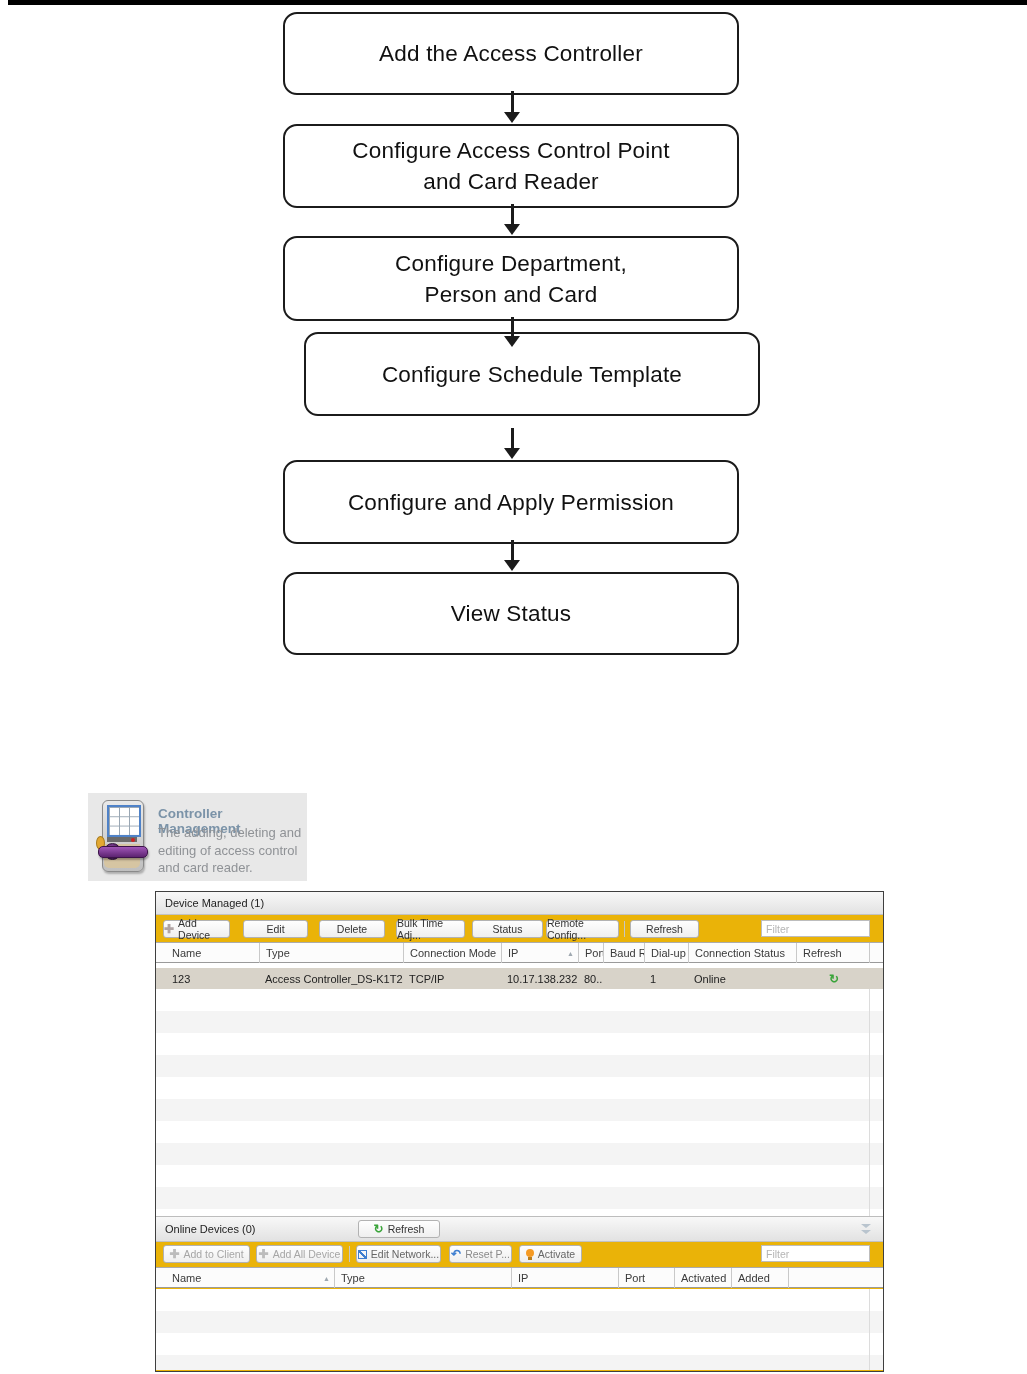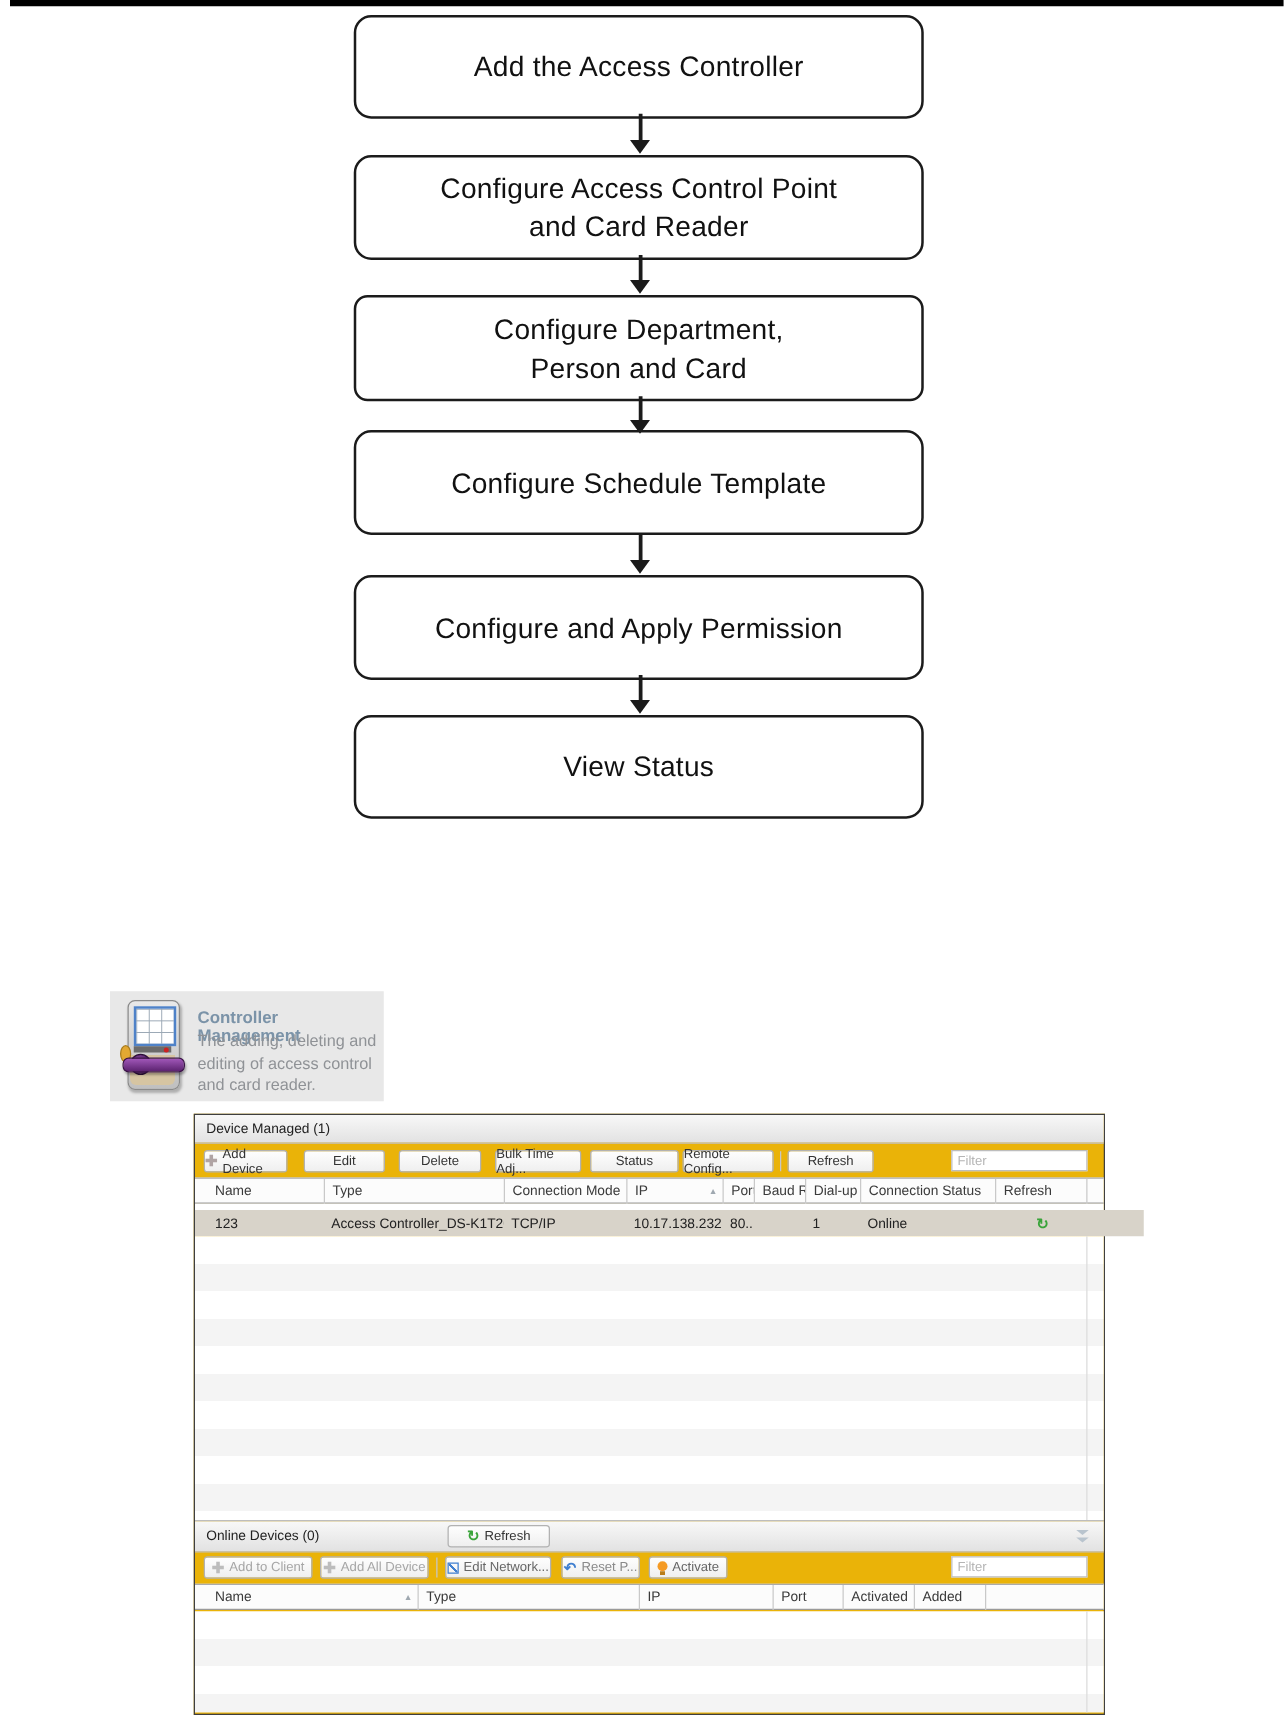--- a/index.html
+++ b/index.html
@@ -53,21 +53,21 @@
   .filter-input::placeholder{color:#b5b5b5;}
 
   .thead{position:absolute;left:0;width:100%;height:21px;background:#fcfcfc;border-top:1px solid #ababab;
     border-bottom:1px solid #9a9a9a;box-sizing:border-box;}
   .th{position:absolute;top:0;height:20px;display:flex;align-items:center;padding-left:6px;box-sizing:border-box;
     border-left:1px solid #c9c9c9;color:#3a3a3a;white-space:nowrap;overflow:hidden;}
   .th.first{border-left:none;}
   .sort-asc{font-size:7px;color:#9fa8b0;margin-left:auto;margin-right:4px;}
 
   .list{position:absolute;left:0;width:100%;background:#fff;}
-  .row-sel{position:absolute;left:0;top:5px;width:100%;height:21px;background:#d8d3c9;padding-left:32px;}
+  .row-sel{position:absolute;left:0;top:5px;width:100%;height:21px;background:#d8d3c9;}
   .cell{position:absolute;top:0;height:21px;display:flex;align-items:center;padding-left:6px;box-sizing:border-box;
     white-space:nowrap;overflow:hidden;color:#222;}
   .stripes{position:absolute;left:0;width:100%;background:repeating-linear-gradient(180deg,#ffffff 0 22px,#f4f4f4 22px 44px);}
   .vline{position:absolute;top:0;bottom:0;width:1px;background:#dcdcdc;}
 
   .refresh-glyph{color:#3aa43a;font-weight:bold;font-size:12px;line-height:10px;}
   .plus-glyph{color:#b0a4a4;font-weight:bold;font-size:12px;line-height:10px;}
   .plus-glyph.gray{color:#bcbcbc;}
   .pencil-ic{width:9px;height:9px;border:1.5px solid #3f7fd0;box-sizing:border-box;
     background:linear-gradient(45deg,transparent 42%,#3f7fd0 42% 58%,transparent 58%);}
@@ -82,23 +82,23 @@
 </style>
 </head>
 <body>
 
 <div class="top-black-bar"></div>
 
 <div>
   <div class="flow-box" style="top:12px;height:79px;">Add the Access Controller</div>
   <div class="flow-box" style="top:124px;height:80px;">Configure Access Control Point
 and Card Reader</div>
-  <div class="flow-box" style="top:236px;height:81px;border-radius:11px;">Configure Department,
+  <div class="flow-box" style="top:236px;height:81px;">Configure Department,
 Person and Card</div>
-  <div class="flow-box" style="top:344px;height:80px;">Configure Schedule Template</div>
+  <div class="flow-box" style="top:332px;height:80px;margin-left:21px;">Configure Schedule Template</div>
   <div class="flow-box" style="top:460px;height:80px;">Configure and Apply Permission</div>
   <div class="flow-box" style="top:572px;height:79px;">View Status</div>
 
   <div class="flow-arrow" style="top:91px;">
       <div class="stem" style="height:21px;"></div>
       <div class="head"></div>
     </div>
   <div class="flow-arrow" style="top:204px;">
       <div class="stem" style="height:20px;"></div>
       <div class="head"></div>

